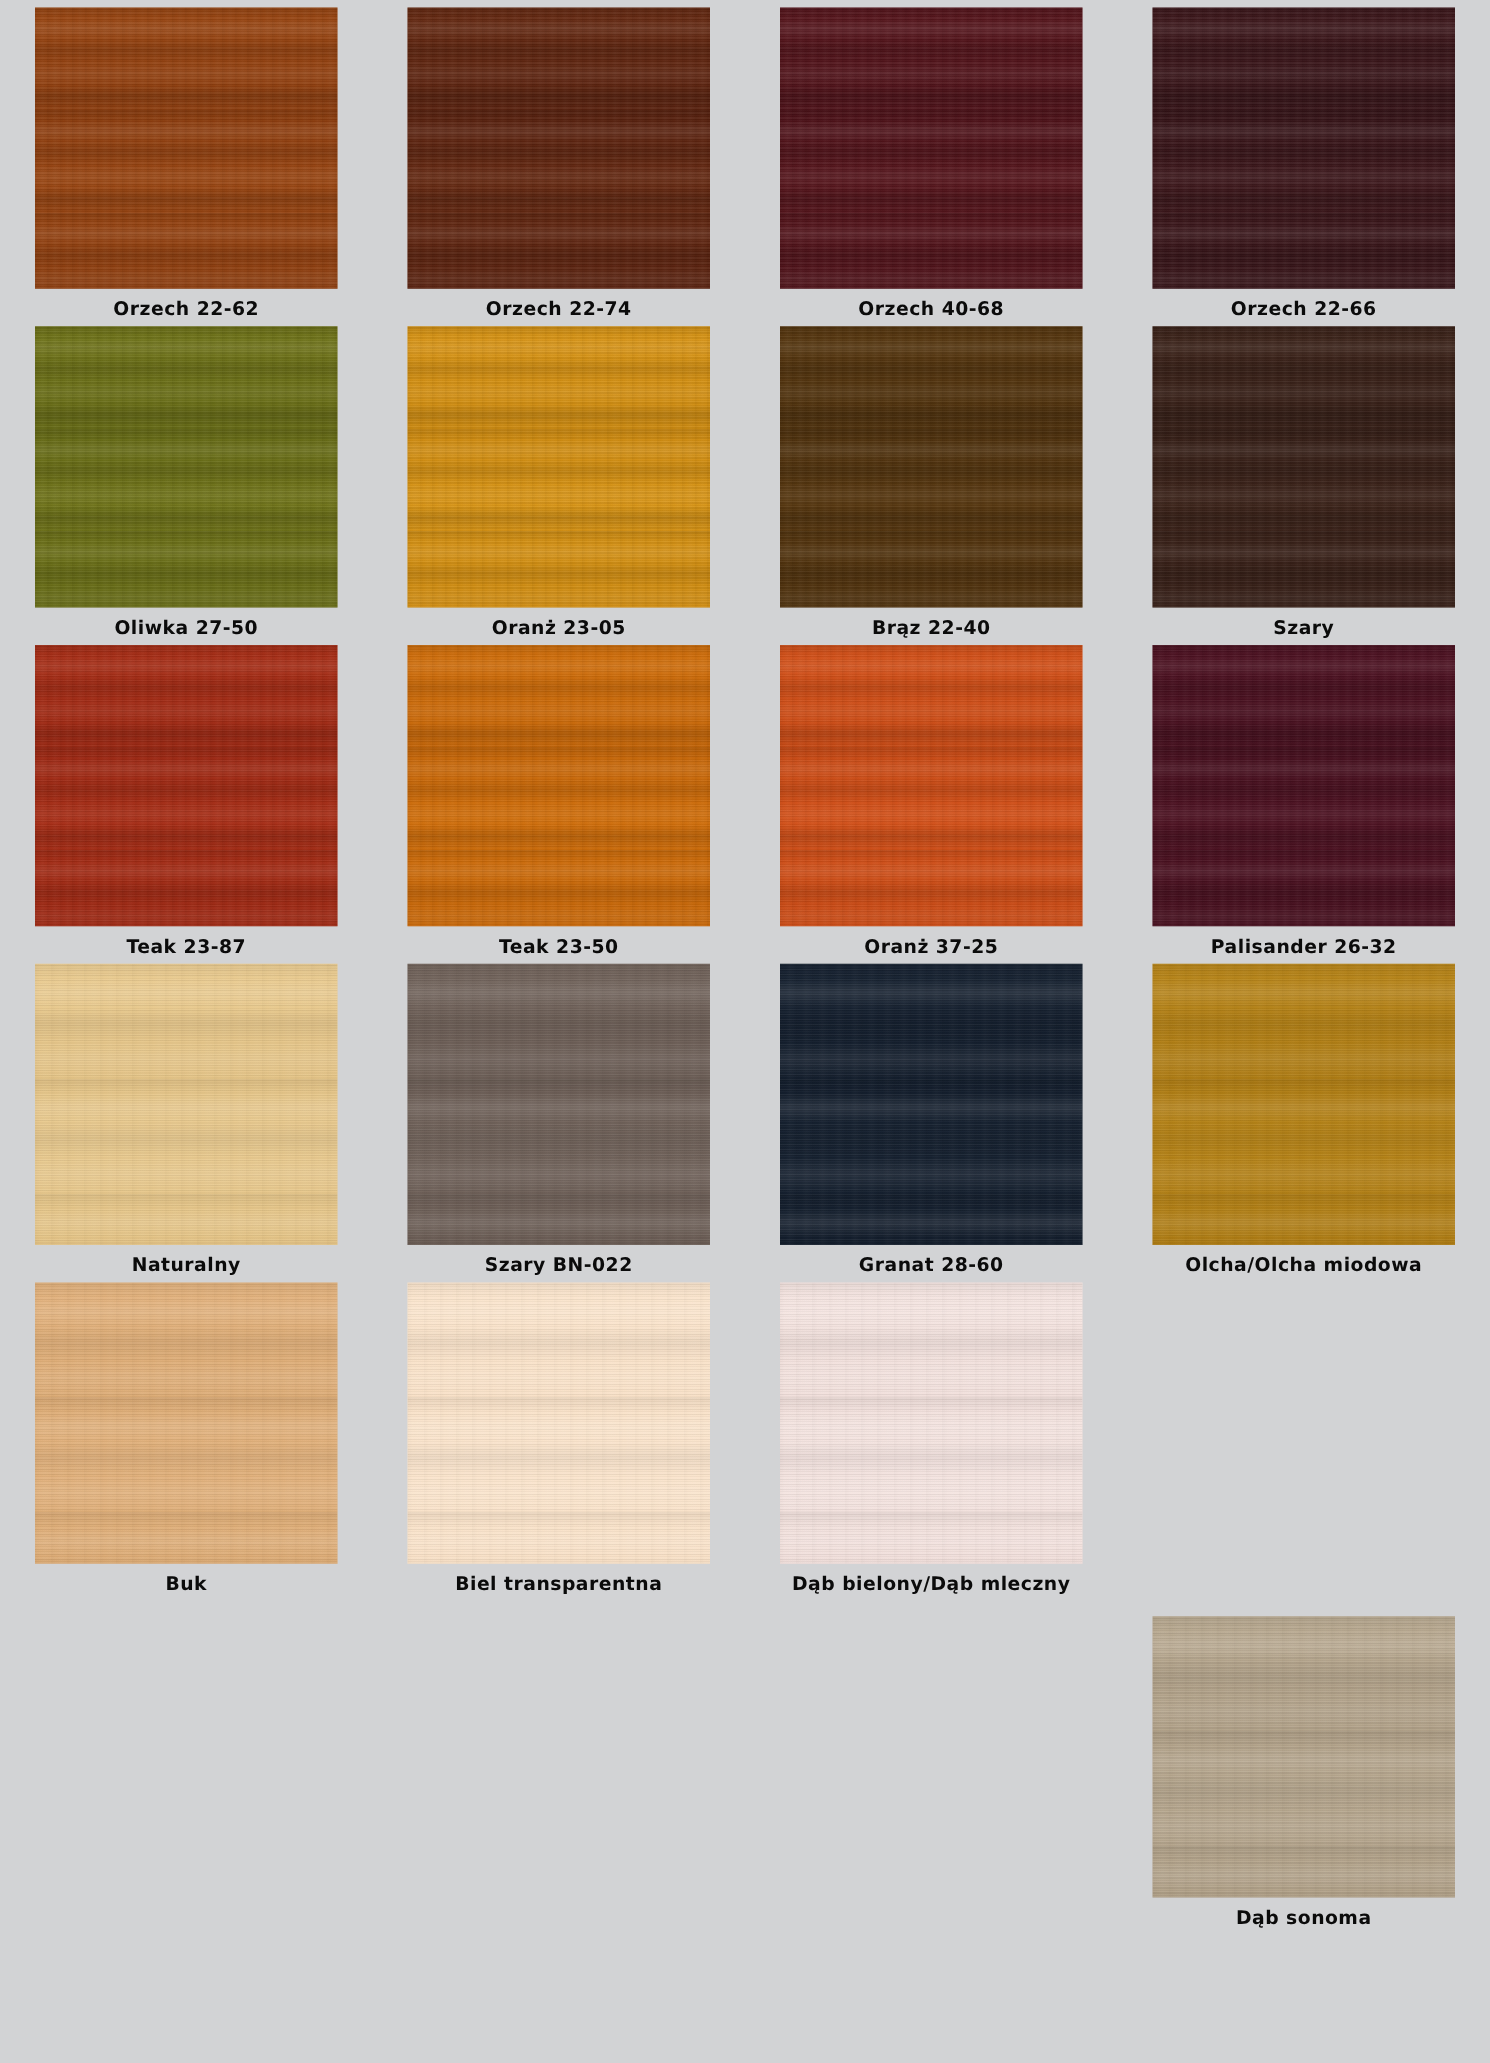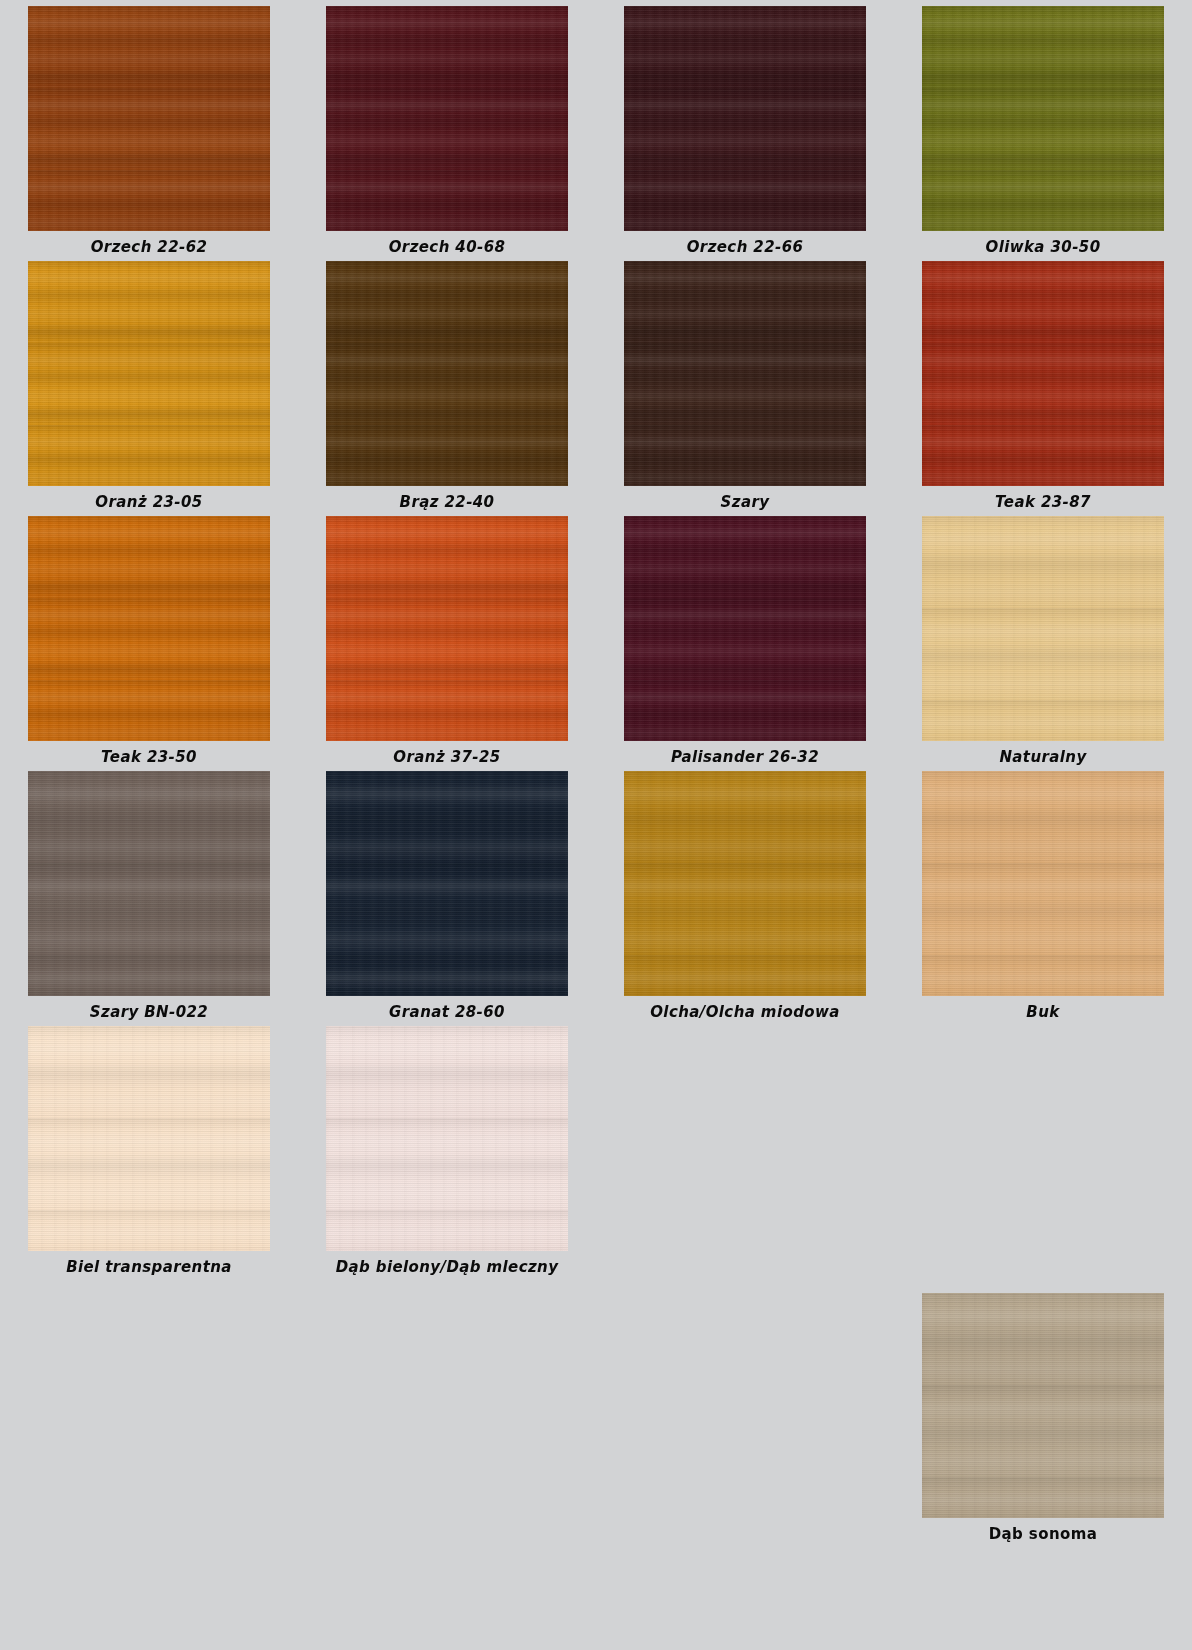--- a/index.html
+++ b/index.html
@@ -16,21 +16,20 @@
   .sheet {
     position: relative;
     width: 1192px;
     height: 1650px;
     box-sizing: border-box;
   }
   .grid {
     display: flex;
     flex-wrap: wrap;
     padding: 6px 0 0 0;
-    font-style: italic;
   }
   .cell {
     width: 298px;
     box-sizing: border-box;
     display: flex;
     flex-direction: column;
     align-items: center;
     margin-bottom: 4px;
   }
   .swatch {
@@ -128,30 +127,34 @@
 </head>
 <body style="background: rgb(210, 211, 213);">
 
 <div class="sheet">
   <div class="grid" id="grid">
       <div class="cell">
         <div class="swatch" style="background-color: rgb(147, 64, 15); background-image: linear-gradient(rgba(179, 99, 31, 0.133), rgba(107, 44, 9, 0.2) 40%, rgba(179, 99, 31, 0.12) 62%, rgba(107, 44, 9, 0.227));"></div>
         <div class="caption">Orzech 22-62</div>
       </div>
       <div class="cell">
+        <div class="swatch" style="background-color: rgb(94, 36, 16); background-image: linear-gradient(rgba(138, 68, 23, 0.133), rgba(63, 21, 8, 0.2) 40%, rgba(138, 68, 23, 0.12) 62%, rgba(63, 21, 8, 0.227));"></div>
+        <div class="caption">Orzech 22-74</div>
+      </div>
+      <div class="cell">
         <div class="swatch" style="background-color: rgb(82, 19, 26); background-image: linear-gradient(rgba(107, 32, 38, 0.133), rgba(56, 11, 17, 0.2) 40%, rgba(107, 32, 38, 0.12) 62%, rgba(56, 11, 17, 0.227));"></div>
         <div class="caption">Orzech 40-68</div>
       </div>
       <div class="cell">
         <div class="swatch" style="background-color: rgb(57, 21, 25); background-image: linear-gradient(rgba(78, 32, 37, 0.133), rgba(37, 12, 16, 0.2) 40%, rgba(78, 32, 37, 0.12) 62%, rgba(37, 12, 16, 0.227));"></div>
         <div class="caption">Orzech 22-66</div>
       </div>
       <div class="cell">
         <div class="swatch" style="background-color: rgb(109, 113, 24); background-image: linear-gradient(rgba(132, 138, 39, 0.133), rgba(78, 84, 16, 0.2) 40%, rgba(132, 138, 39, 0.12) 62%, rgba(78, 84, 16, 0.227));"></div>
-        <div class="caption">Oliwka 30-50</div>
+        <div class="caption">Oliwka 27-50</div>
       </div>
       <div class="cell">
         <div class="swatch" style="background-color: rgb(214, 146, 19); background-image: linear-gradient(rgba(229, 168, 44, 0.133), rgba(179, 116, 11, 0.2) 40%, rgba(229, 168, 44, 0.12) 62%, rgba(179, 116, 11, 0.227));"></div>
         <div class="caption">Oranż 23-05</div>
       </div>
       <div class="cell">
         <div class="swatch" style="background-color: rgb(84, 53, 15); background-image: linear-gradient(rgba(110, 71, 24, 0.133), rgba(58, 36, 9, 0.2) 40%, rgba(110, 71, 24, 0.12) 62%, rgba(58, 36, 9, 0.227));"></div>
         <div class="caption">Brąz 22-40</div>
       </div>
       <div class="cell">

